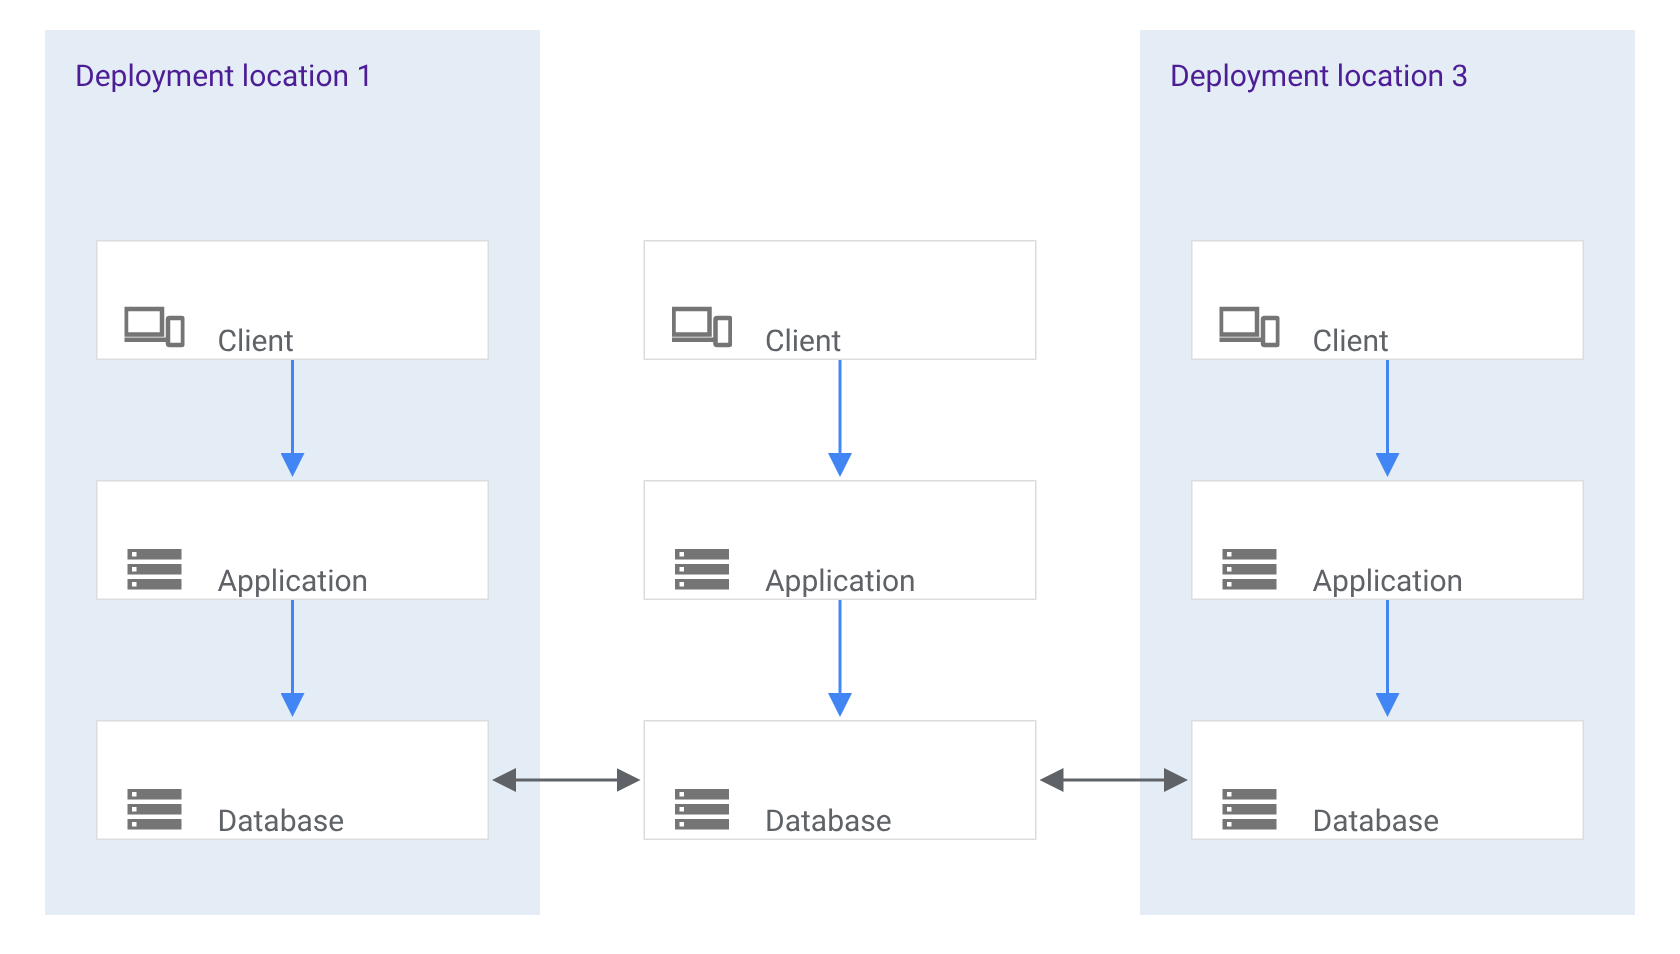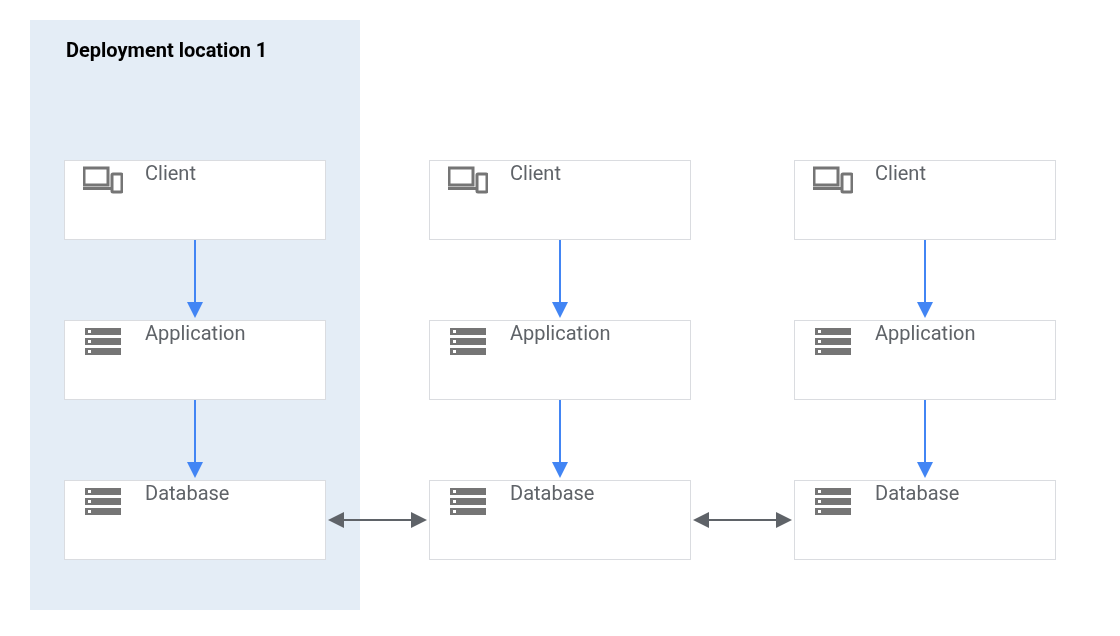--- a/index.html
+++ b/index.html
@@ -20,32 +20,32 @@
     position: absolute;
     background: #e4edf6;
     box-sizing: border-box;
     top: 20px;
     height: 590px;
     width: 330px;
   }
   .region-title {
     position: absolute;
     top: 18px;
-    left: 36px;
+    left: 20px;
     font-size: 20px;
-    color: #000000;
-    font-weight: 700;
+    color: #4c1d95;
+    font-weight: 400;
   }
   .node {
     position: absolute;
     background: #ffffff;
     border: 1px solid #dadce0;
     box-sizing: border-box;
     display: flex;
-    align-items: flex-start;
+    align-items: flex-end;
     width: 262px;
     height: 80px;
     left: 34px;
   }
   .node-icon {
     width: 40px;
     height: 40px;
     margin-left: 18px;
     flex: 0 0 auto;
     display: flex;
@@ -66,20 +66,23 @@
 </head>
 <body>
 
 <div class="stage">
 
   <div class="region" style="left:30px;">
     <div class="region-title">Deployment location 1</div>
   </div>
 
 
+  <div class="region" style="left:760px;">
+    <div class="region-title">Deployment location 3</div>
+  </div>
 
   <div class="node" style="left:64px; top:160px;">
     <span class="node-icon">
       <svg viewBox="0 0 40 30" width="40" height="30">
 
         <rect x="1" y="2" width="24" height="17" fill="none" stroke="#757575" stroke-width="3"></rect>
         <rect x="-2" y="21" width="30" height="3" fill="#757575"></rect>
 
         <rect x="29" y="8" width="10" height="18" rx="1" fill="none" stroke="#757575" stroke-width="3"></rect>
       </svg>

